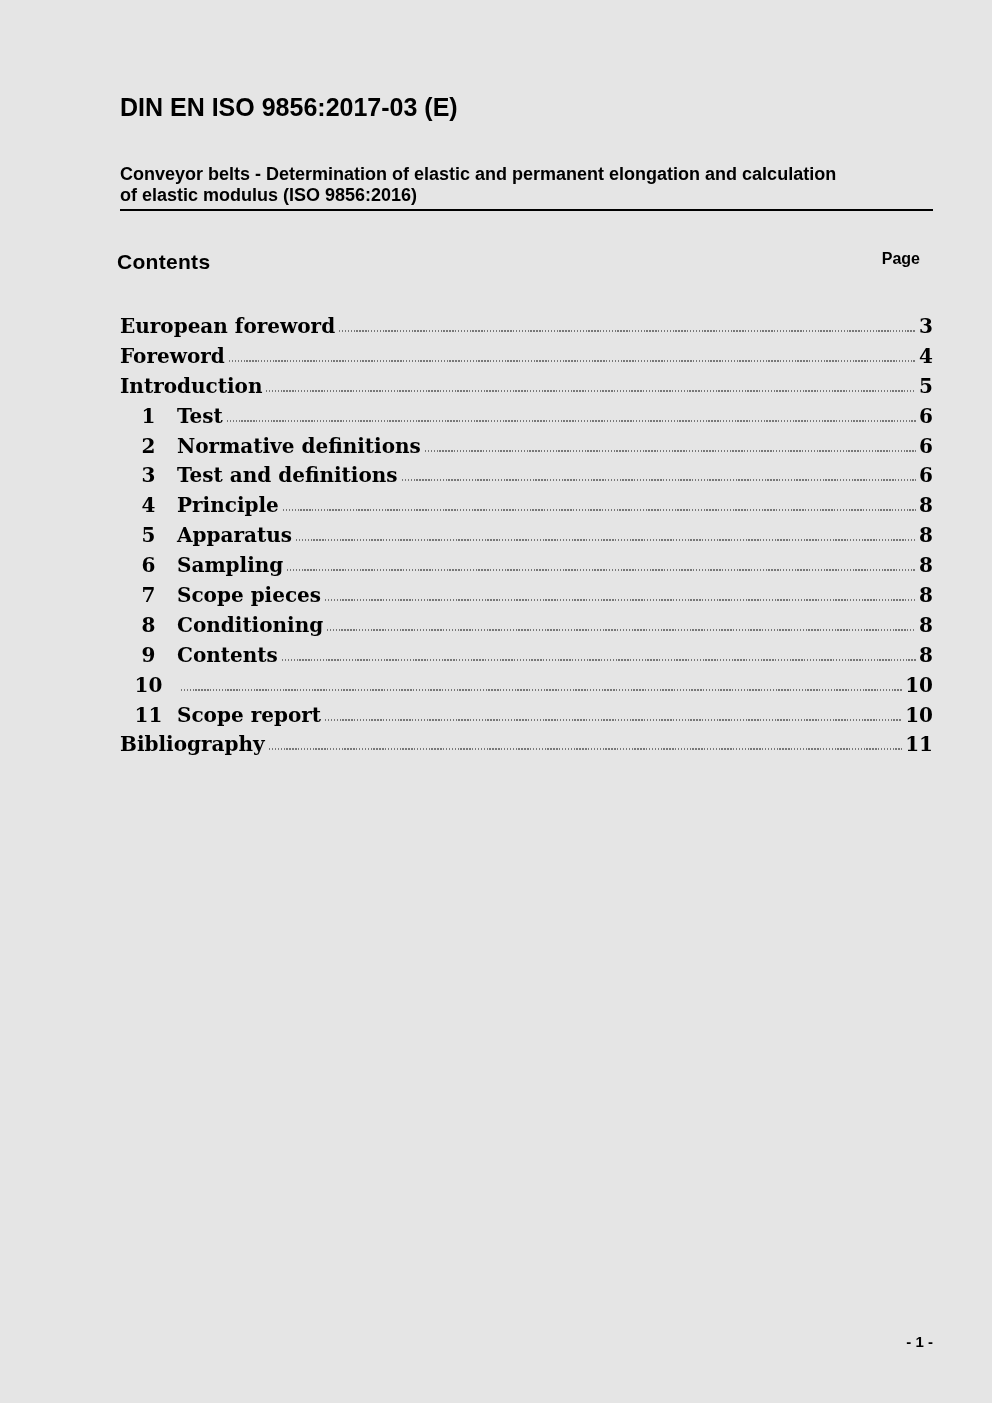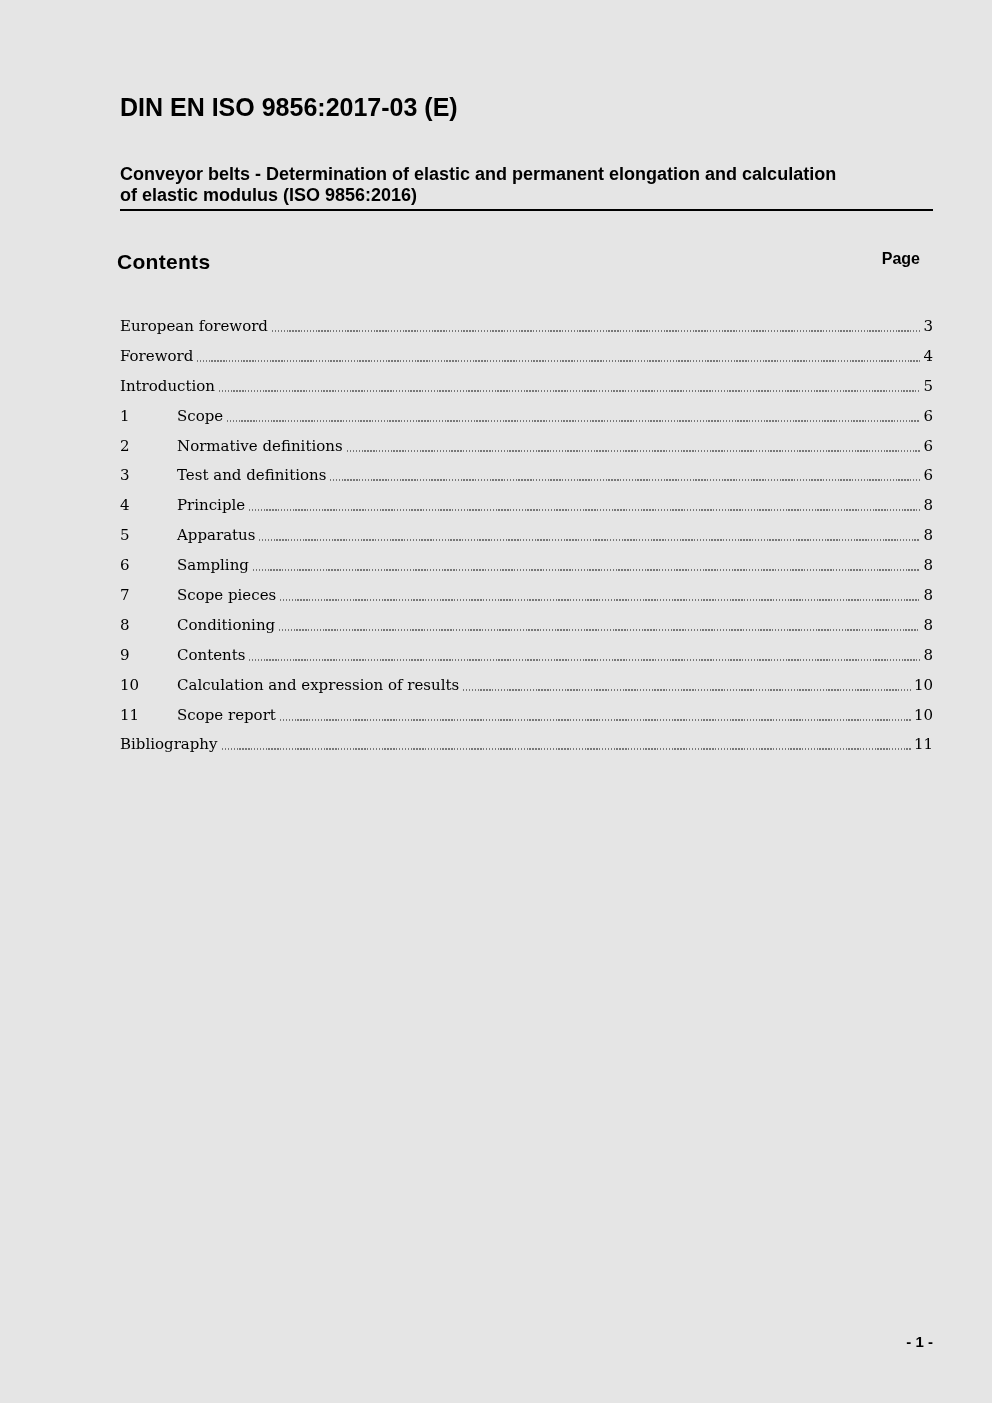--- a/index.html
+++ b/index.html
@@ -62,22 +62,23 @@
     font-weight: bold;
     margin-right: 10px;
     padding-left: 48px;
   }
   .toc {
     position: absolute;
     left: 120px;
     top: 313px;
     width: 813px;
     font-family: "DejaVu Serif", serif;
-    font-weight: normal;
-    font-size: 15px;
+    font-weight: bold;
+    font-size: 20px;
+    text-align: center;
   }
   .toc-row {
     height: 29.9px;
     box-sizing: border-box;
     padding-top: 5px;
     display: flex;
     align-items: flex-start;
   }
   .toc-num {
     flex: none;
@@ -148,21 +149,21 @@
 
   <div class="toc-row">
 
     <span class="toc-label">Introduction</span>
     <span class="toc-leader"></span>
     <span class="toc-page">5</span>
   </div>
 
   <div class="toc-row">
     <span class="toc-num">1</span>
-    <span class="toc-label">Scope</span>
+    <span class="toc-label">Test</span>
     <span class="toc-leader"></span>
     <span class="toc-page">6</span>
   </div>
 
   <div class="toc-row">
     <span class="toc-num">2</span>
     <span class="toc-label">Normative definitions</span>
     <span class="toc-leader"></span>
     <span class="toc-page">6</span>
   </div>
@@ -211,21 +212,20 @@
 
   <div class="toc-row">
     <span class="toc-num">9</span>
     <span class="toc-label">Contents</span>
     <span class="toc-leader"></span>
     <span class="toc-page">8</span>
   </div>
 
   <div class="toc-row">
     <span class="toc-num">10</span>
-    <span class="toc-label">Calculation and expression of results</span>
     <span class="toc-leader"></span>
     <span class="toc-page">10</span>
   </div>
 
   <div class="toc-row">
     <span class="toc-num">11</span>
     <span class="toc-label">Scope report</span>
     <span class="toc-leader"></span>
     <span class="toc-page">10</span>
   </div>

